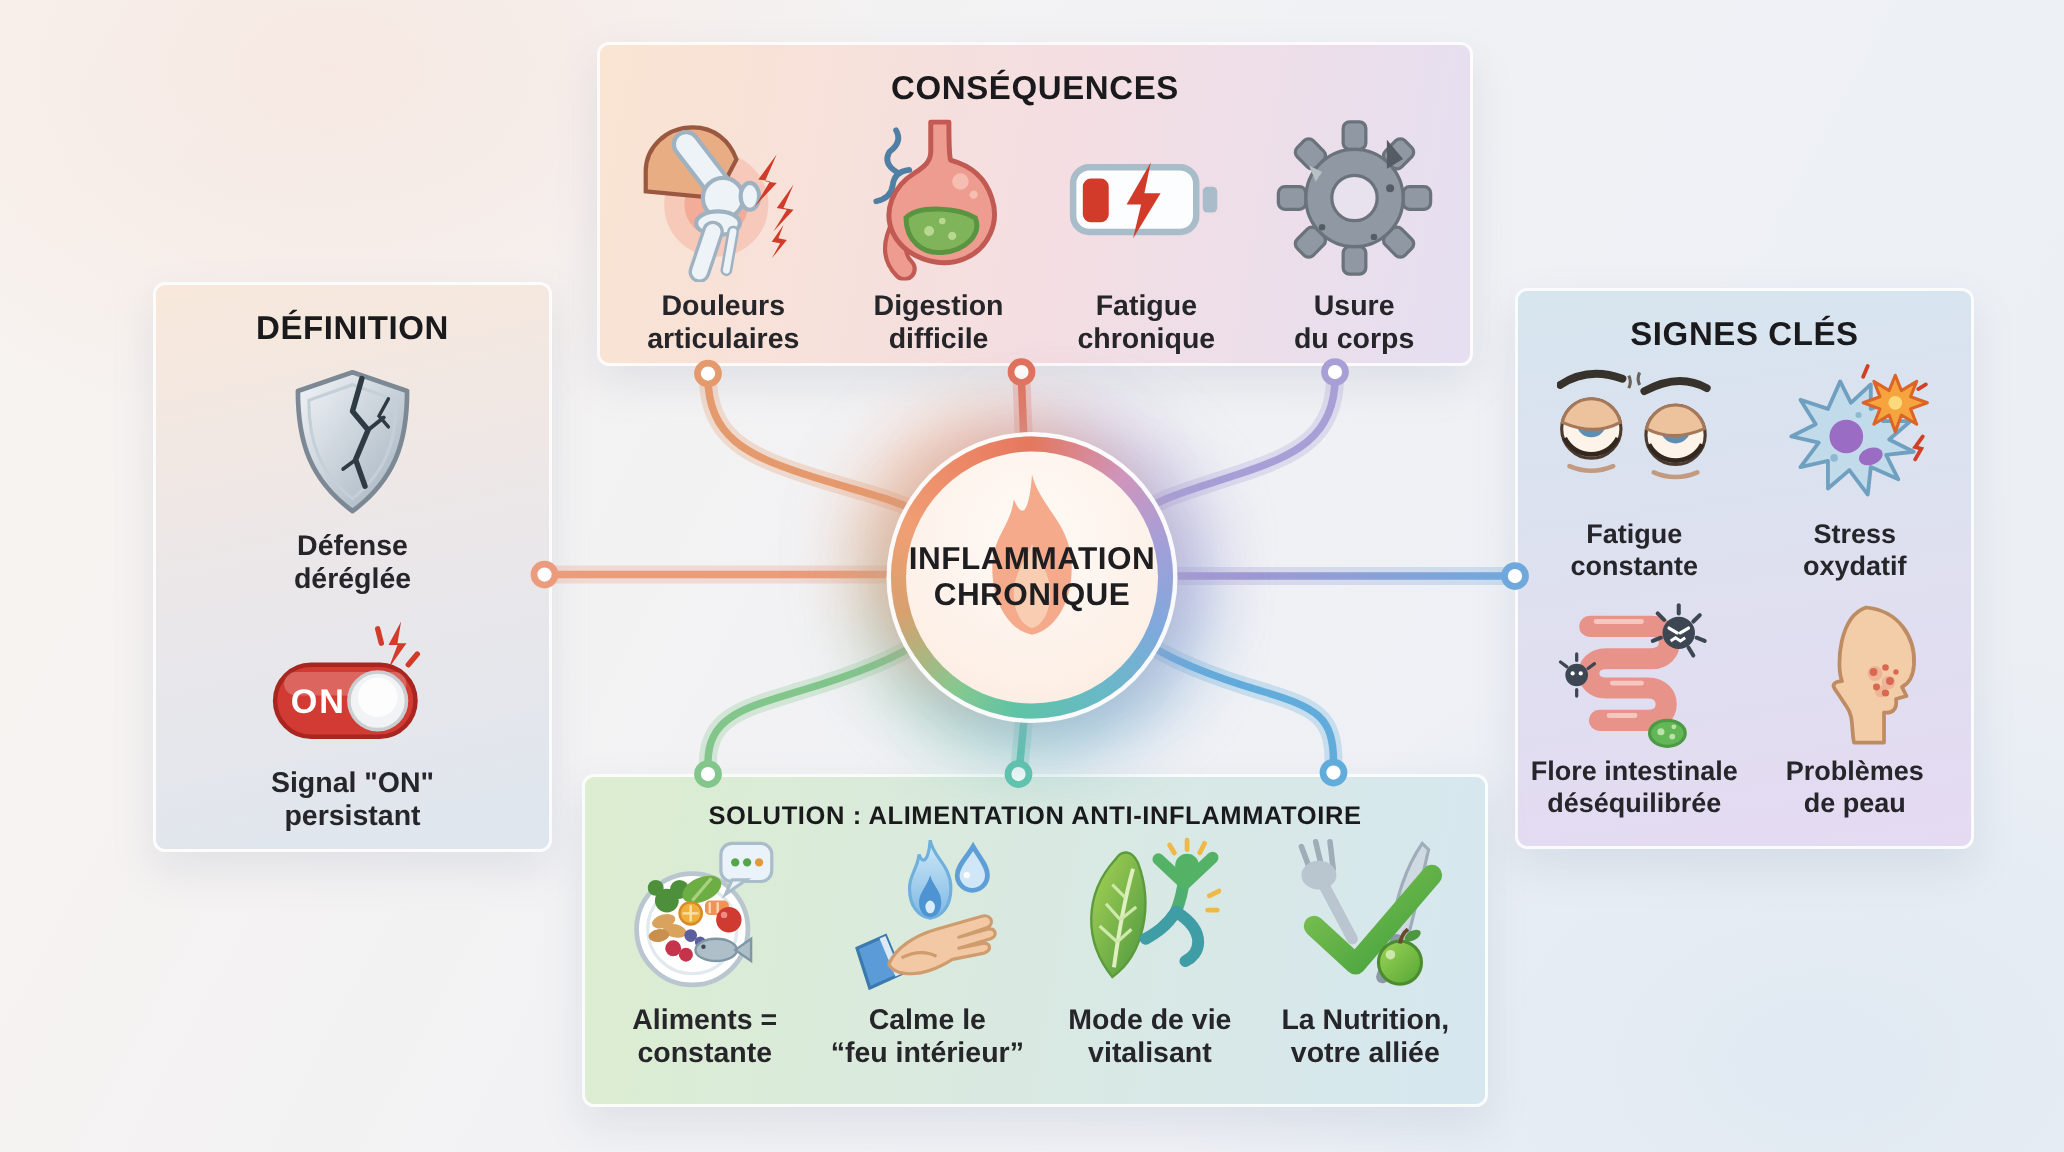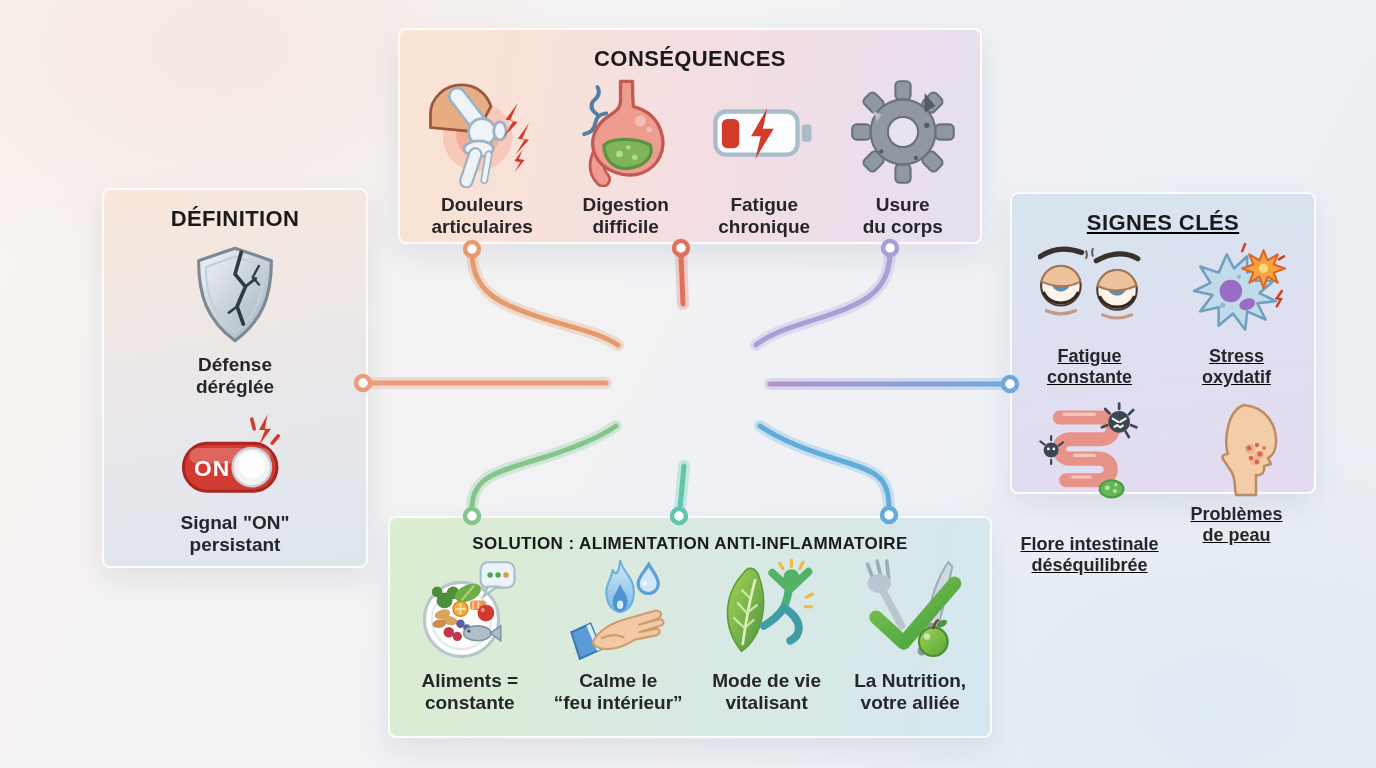--- a/index.html
+++ b/index.html
@@ -21,22 +21,22 @@
 
   .card-consequences{left:398px;top:28px;width:584px;height:216px;
     background:linear-gradient(100deg,#fae4d2 0%,#f4dee2 52%,#e5dff1 100%);}
   .card-consequences .icon{height:116px;}
 
   .card-definition{left:102px;top:188px;width:266px;height:380px;
     background:linear-gradient(168deg,#f8e8db 0%,#ebe7e9 48%,#dee6ee 100%);}
   .card-definition .item{margin-top:6px;}
   .card-definition .icon{height:110px;justify-content:center;}
 
-  .card-signs{left:1010px;top:192px;width:306px;height:302px;
-    background:linear-gradient(172deg,#d6e5ee 0%,#dfdff0 58%,#e5daf2 100%);text-decoration:underline;}
+  .card-signs{left:1010px;top:192px;width:306px;height:374px;
+    background:linear-gradient(172deg,#d6e5ee 0%,#dfdff0 58%,#e5daf2 100%);}
   .signs-grid{display:grid;grid-template-columns:1fr 1fr;row-gap:6px;padding:0 4px;}
   .card-signs .icon{height:100px;}
   .card-signs .caption{font-size:18px;}
 
   .card-solution{left:388px;top:516px;width:604px;height:222px;
     background:linear-gradient(100deg,#dcedd0 0%,#d9e9e1 48%,#d6e7f0 100%);}
   .card-solution h2{font-size:17px;}
   .card-solution .icon{height:110px;}
 
   .center-node{position:absolute;left:588px;top:285px;width:200px;height:200px;z-index:4;}
@@ -287,21 +287,21 @@
             <g stroke="#cf4026" stroke-width="2.5" fill="none" stroke-linecap="round">
               <path d="M94 48 l-5 7 l4 1 l-4 7"></path>
                 <path d="M58 2 l-3 7"></path>
                 <path d="M96 14 l-5 3"></path>
             </g>
           </svg>
         </div>
         <figcaption class="caption">Stress
 oxydatif</figcaption>
       </figure>
-      <figure class="item" style="margin:6px 0 0;gap:30px;">
+      <figure class="item" style="margin:6px 0 0;">
         <div class="icon">
           <svg width="108" height="104" viewBox="0 0 100 96">
             <path d="M22 18 H60 C75 18 75 38 60 38 H32 C18 38 18 56 32 56 H58 C73 56 73 76 58 76 H28" fill="none" stroke="#e8938a" stroke-width="13" stroke-linecap="round"></path>
             <g stroke="#f7c6bf" stroke-width="3" stroke-linecap="round">
               <path d="M26 15 H54"></path>
                 <path d="M36 53 H54"></path>
                 <path d="M34 73 H50"></path>
             </g>
             <g>
               <circle cx="77" cy="22" r="10" fill="#3d4753"></circle>
@@ -491,14 +491,25 @@
             <ellipse cx="80" cy="62" rx="5.5" ry="3" fill="#4d9740" transform="rotate(-28 80 62)"></ellipse>
             <circle cx="66" cy="74" r="3" fill="#d9edbc" opacity=".85"></circle>
           </svg>
         </div>
         <figcaption class="caption">La Nutrition,
 votre alliée</figcaption>
       </figure>
     </div>
   </section>
 
+  <div class="center-node">
+    <div class="center-ring"></div>
+    <div class="center-inner">
+      <svg class="center-flame" width="110" height="134" viewBox="0 0 100 120">
+        <path d="M50 4 C55 24 73 33 74 58 C75 82 63 99 50 101 C37 99 25 82 26 58 C27 41 37 35 39 19 C43 29 48 31 50 4 Z" fill="#f4a586" opacity=".95"></path>
+        <path d="M50 46 C54 57 61 62 61 76 C61 89 55 96 50 97 C45 96 39 89 39 76 C39 63 46 57 50 46 Z" fill="#f9cdb2"></path>
+      </svg>
+      <div class="center-label">INFLAMMATION
+CHRONIQUE</div>
+    </div>
+  </div>
 
 </div>
 
 </body></html>

